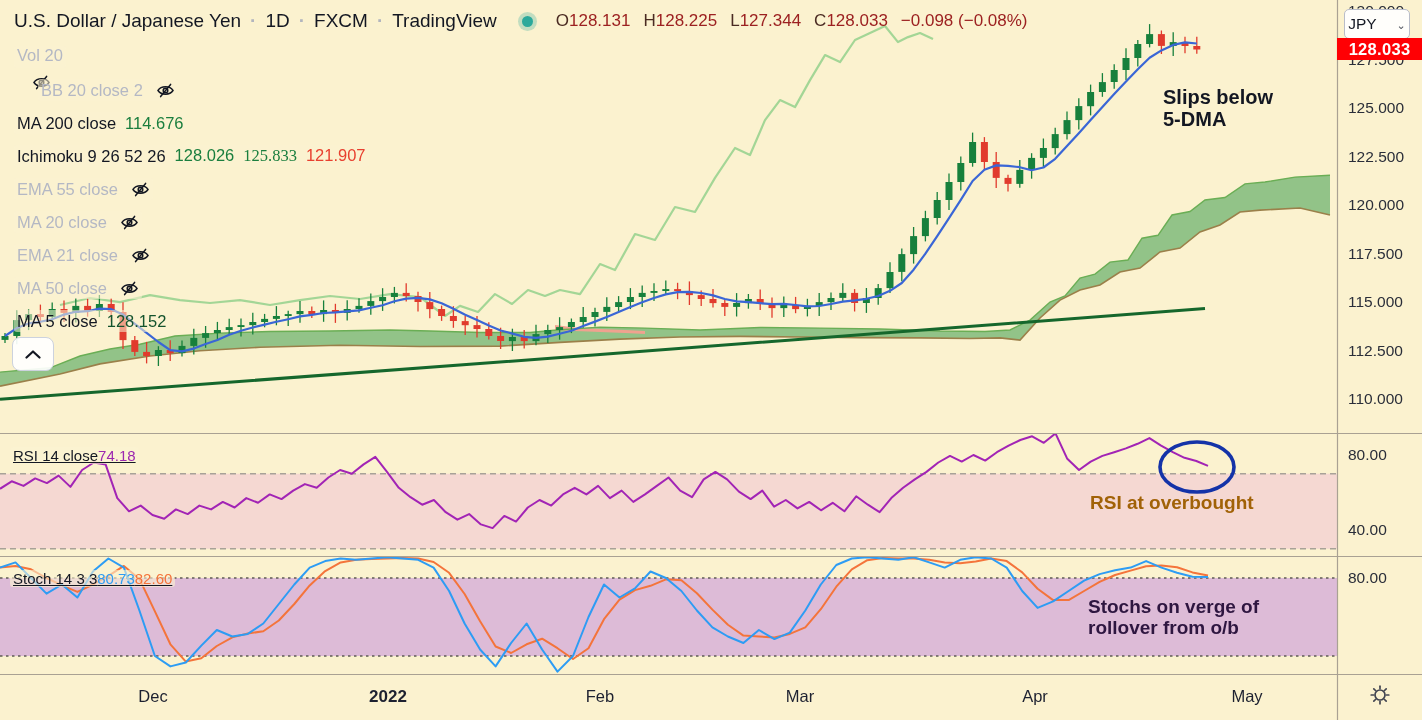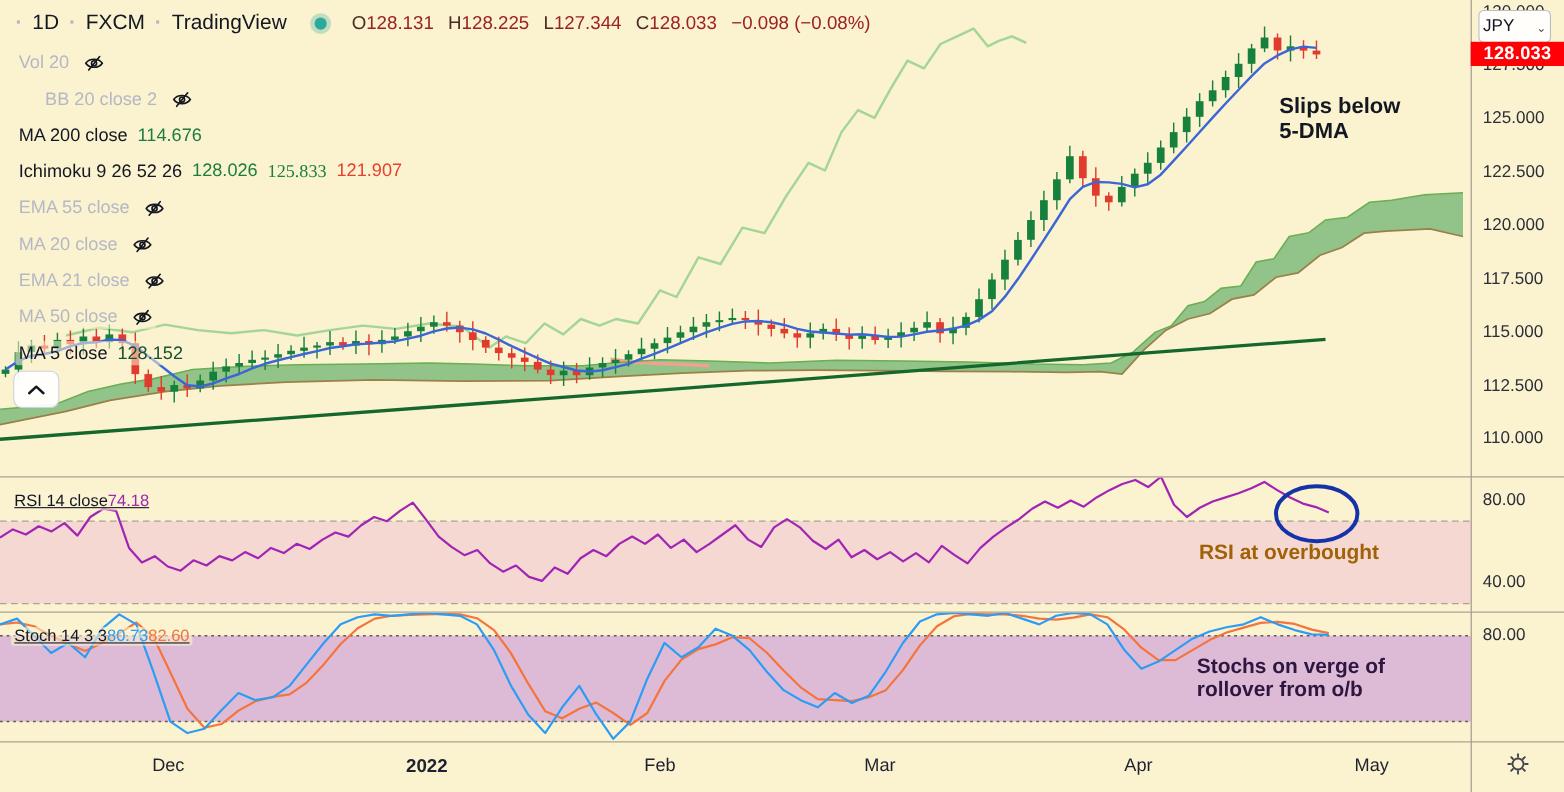--- a/index.html
+++ b/index.html
@@ -298,38 +298,39 @@
       <ellipse cx="1197" cy="467" rx="37" ry="25" fill="none" stroke="#1433a8" stroke-width="3.6"></ellipse>
       <g stroke="#a9a193" stroke-width="1.2">
         <line x1="0" y1="433.5" x2="1422" y2="433.5"></line>
         <line x1="0" y1="556.5" x2="1422" y2="556.5"></line>
         <line x1="0" y1="674.5" x2="1422" y2="674.5"></line>
         <line x1="1337.5" y1="0" x2="1337.5" y2="720"></line>
       </g>
     </svg>
 
   <div id="header" class="ov">
+    <span>U.S. Dollar / Japanese Yen</span>
     <span class="sep">·</span>
     <span>1D</span>
     <span class="sep">·</span>
     <span>FXCM</span>
     <span class="sep">·</span>
     <span>TradingView</span>
     <span class="dot"></span>
     <div id="ohlc">
       <span><b>O</b><span class="v">128.131</span></span>
       <span><b>H</b><span class="v">128.225</span></span>
       <span><b>L</b><span class="v">127.344</span></span>
       <span><b>C</b><span class="v">128.033</span></span>
       <span class="v">−0.098 (−0.08%)</span>
     </div>
   </div>
 
   <div id="indicators">
-      <div class="indrow" style="top: 46px;">
+      <div class="indrow" style="top: 46px; flex-direction: column;">
         <span class="gray">Vol 20</span>
         <span class="eyeoff">
           <svg width="19" height="17" viewBox="0 0 19 17">
             <path d="M2 8.5 C5.2 3.6 13.8 3.6 17 8.5 C13.8 13.4 5.2 13.4 2 8.5 Z" fill="none" stroke="#131722" stroke-width="1.5"></path>
             <circle cx="9.5" cy="8.5" r="2.3" fill="none" stroke="#131722" stroke-width="1.5"></circle>
             <line x1="4.6" y1="14.6" x2="14.6" y2="2.4" stroke="#131722" stroke-width="1.5" stroke-linecap="round"></line>
           </svg>
         </span>
       </div>
       <div class="indrow" style="top: 79px; margin-left: 24px;">

